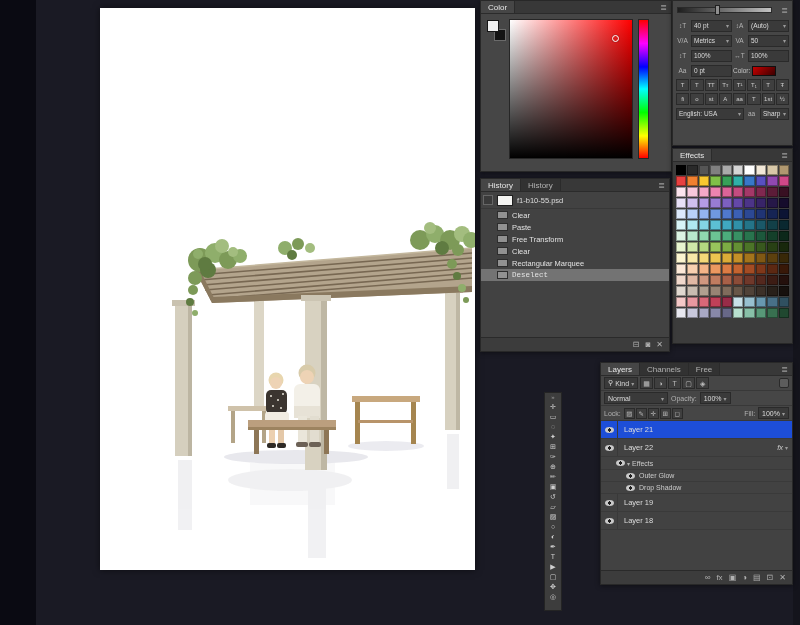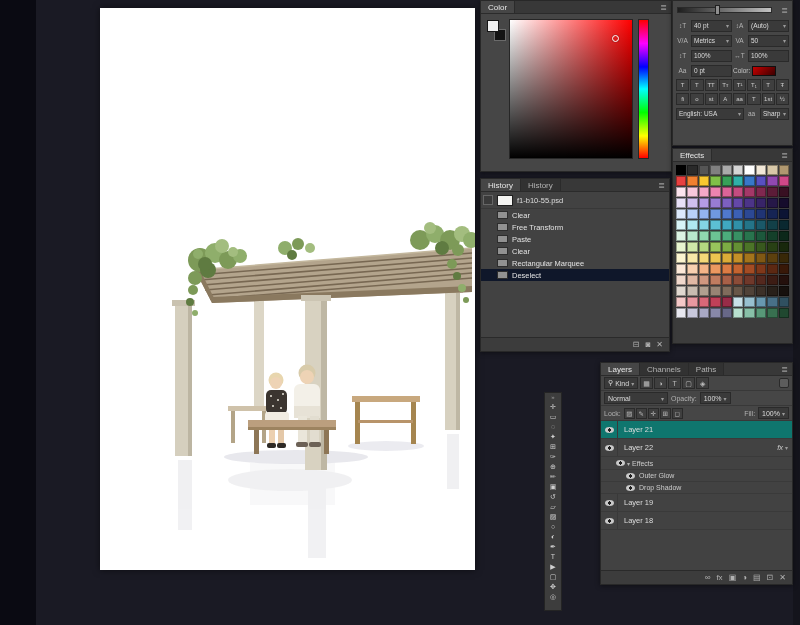--- a/index.html
+++ b/index.html
@@ -60,21 +60,21 @@
   .swatch { height: 10px; border: 1px solid rgba(0,0,0,.35); }
 
   
   .history-panel { left: 480px; top: 178px; width: 190px; height: 174px; display: flex; flex-direction: column; }
   .hist-body { flex: 1; background: #424242; overflow: hidden; }
   .snap-row { display: flex; align-items: center; gap: 4px; height: 17px; padding-left: 16px; border-bottom: 1px solid #383838; position: relative; }
   .snap-check { position: absolute; left: 2px; top: 3px; width: 10px; height: 10px; border: 1px solid #666; background: #3a3a3a; }
   .snap-thumb { width: 16px; height: 11px; background: #f4f4f2; border: 1px solid #202020; }
   .snap-name { font-size: 7.5px; color: #dddddd; }
   .hist-row { display: flex; align-items: center; gap: 4px; height: 12px; padding-left: 16px; }
-  .hist-row.selected { background: #0f172a; }
+  .hist-row.selected { background: #737373; font-family: Liberation Mono, monospace; }
   .hist-ico { width: 11px; height: 8px; background: #919191; border: 1px solid #2d2d2d; flex: none; }
   .hist-label { font-size: 7.5px; color: #e2e2e2; white-space: nowrap; }
   .panel-bottom { height: 14px; background: #3c3c3c; border-top: 1px solid #2a2a2a; display: flex; justify-content: flex-end; align-items: center; gap: 6px; padding: 0 6px; }
   .mini-ico { font-size: 8px; color: #b2b2b2; line-height: 1; }
 
   
   .tools { position: absolute; left: 544px; top: 392px; width: 18px; height: 219px; background: #3d3d3d; border: 1px solid #242424; display: flex; flex-direction: column; align-items: center; padding: 1px 0; z-index: 5; }
   .tools-header { font-size: 6px; color: #999999; height: 8px; line-height: 7px; }
   .tool { width: 14px; height: 10px; font-size: 7px; line-height: 10px; text-align: center; color: #cfcfcf; }
 
@@ -86,21 +86,21 @@
   .filter-ico { width: 13px; height: 12px; background: #3f3f3f; border: 1px solid #2a2a2a; font-size: 7px; line-height: 11px; text-align: center; color: #bbbbbb; }
   .filter-toggle { margin-left: auto; width: 10px; height: 10px; border-radius: 2px; background: #5c5c5c; border: 1px solid #2a2a2a; }
   .blend-row, .lock-row { display: flex; align-items: center; gap: 3px; height: 15px; padding: 1px 3px; border-bottom: 1px solid #383838; font-size: 7px; }
   .blend-select { width: 64px; height: 12px; background: #3a3a3a; border: 1px solid #2a2a2a; display: flex; justify-content: space-between; align-items: center; padding: 0 3px; color: #dcdcdc; }
   .field-box { height: 12px; background: #3a3a3a; border: 1px solid #2a2a2a; padding: 0 3px; display: flex; align-items: center; gap: 2px; color: #dcdcdc; }
   .dim-label { color: #b0b0b0; }
   .dd { font-size: 6px; color: #9a9a9a; }
   .lock-ico { width: 11px; height: 11px; background: #3f3f3f; border: 1px solid #2a2a2a; font-size: 6.5px; line-height: 10px; text-align: center; color: #bbbbbb; }
   .layers-list { flex: 1; background: #424242; overflow: hidden; }
   .lrow { display: flex; align-items: center; height: 18px; border-bottom: 1px solid #3a3a3a; font-size: 7.5px; position: relative; }
-  .lrow.selected { background: #0f766e; }
+  .lrow.selected { background: #1d4ed8; }
   .eyecell { width: 17px; align-self: stretch; border-right: 1px solid #393939; display: flex; align-items: center; justify-content: center; flex: none; }
   .eye { width: 9px; height: 6px; border-radius: 50%; background: radial-gradient(circle, #1e1e1e 1.5px, #c9c9c9 1.6px); }
   .lname { padding-left: 6px; color: #dddddd; white-space: nowrap; }
   .lrow.effects { height: 13px; padding-left: 12px; }
   .lrow.effect { height: 12px; padding-left: 22px; }
   .lrow.effects .eyecell, .lrow.effect .eyecell { width: 14px; border-right: none; }
   .lrow.effects .lname, .lrow.effect .lname { font-size: 7px; color: #cccccc; padding-left: 2px; }
   .subchev { font-size: 6px; color: #b0b0b0; }
   .fxwrap { margin-left: auto; display: flex; align-items: center; gap: 2px; padding-right: 4px; color: #cccccc; }
   .fxbadge { font-size: 7.5px; font-style: italic; }
@@ -518,25 +518,25 @@
       <span class="snap-thumb"></span>
       <span class="snap-name">f1-b10-55.psd</span>
     </div>
     <div>
         <div class="hist-row">
           <span class="hist-ico"></span>
           <span class="hist-label">Clear</span>
         </div>
         <div class="hist-row">
           <span class="hist-ico"></span>
-          <span class="hist-label">Free Transform</span>
+          <span class="hist-label">Paste</span>
         </div>
         <div class="hist-row">
           <span class="hist-ico"></span>
-          <span class="hist-label">Paste</span>
+          <span class="hist-label">Free Transform</span>
         </div>
         <div class="hist-row">
           <span class="hist-ico"></span>
           <span class="hist-label">Clear</span>
         </div>
         <div class="hist-row">
           <span class="hist-ico"></span>
           <span class="hist-label">Rectangular Marquee</span>
         </div>
         <div class="hist-row selected">
@@ -573,21 +573,21 @@
     <div class="tool">▶</div>
     <div class="tool">▢</div>
     <div class="tool">✥</div>
     <div class="tool">◎</div>
   </div>
 
 <section class="panel layers-panel">
   <div class="tabbar">
     <span class="tab active">Layers</span>
     <span class="tab">Channels</span>
-    <span class="tab">Paths</span>
+    <span class="tab">Free</span>
     <span class="tab-spacer"></span>
     <span class="panel-menu">≣</span>
   </div>
   <div class="filter-row">
     <span class="kind-box">
       <span>⚲</span>
       <span>Kind</span>
       <span class="dd">▾</span>
     </span>
     <span style="display:flex;gap:1px;">

